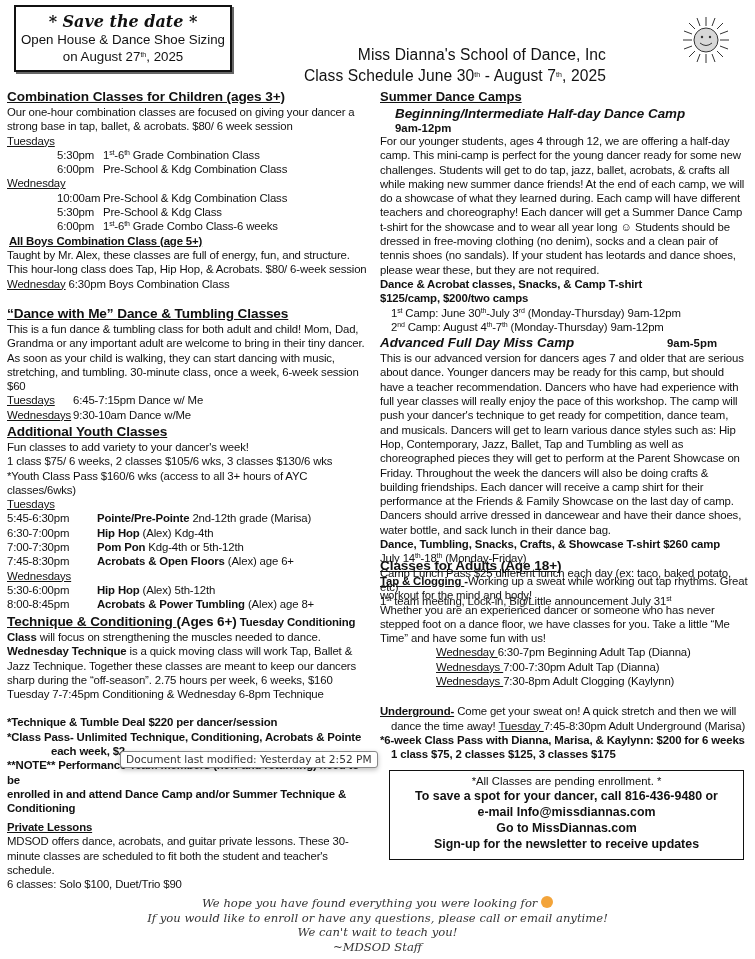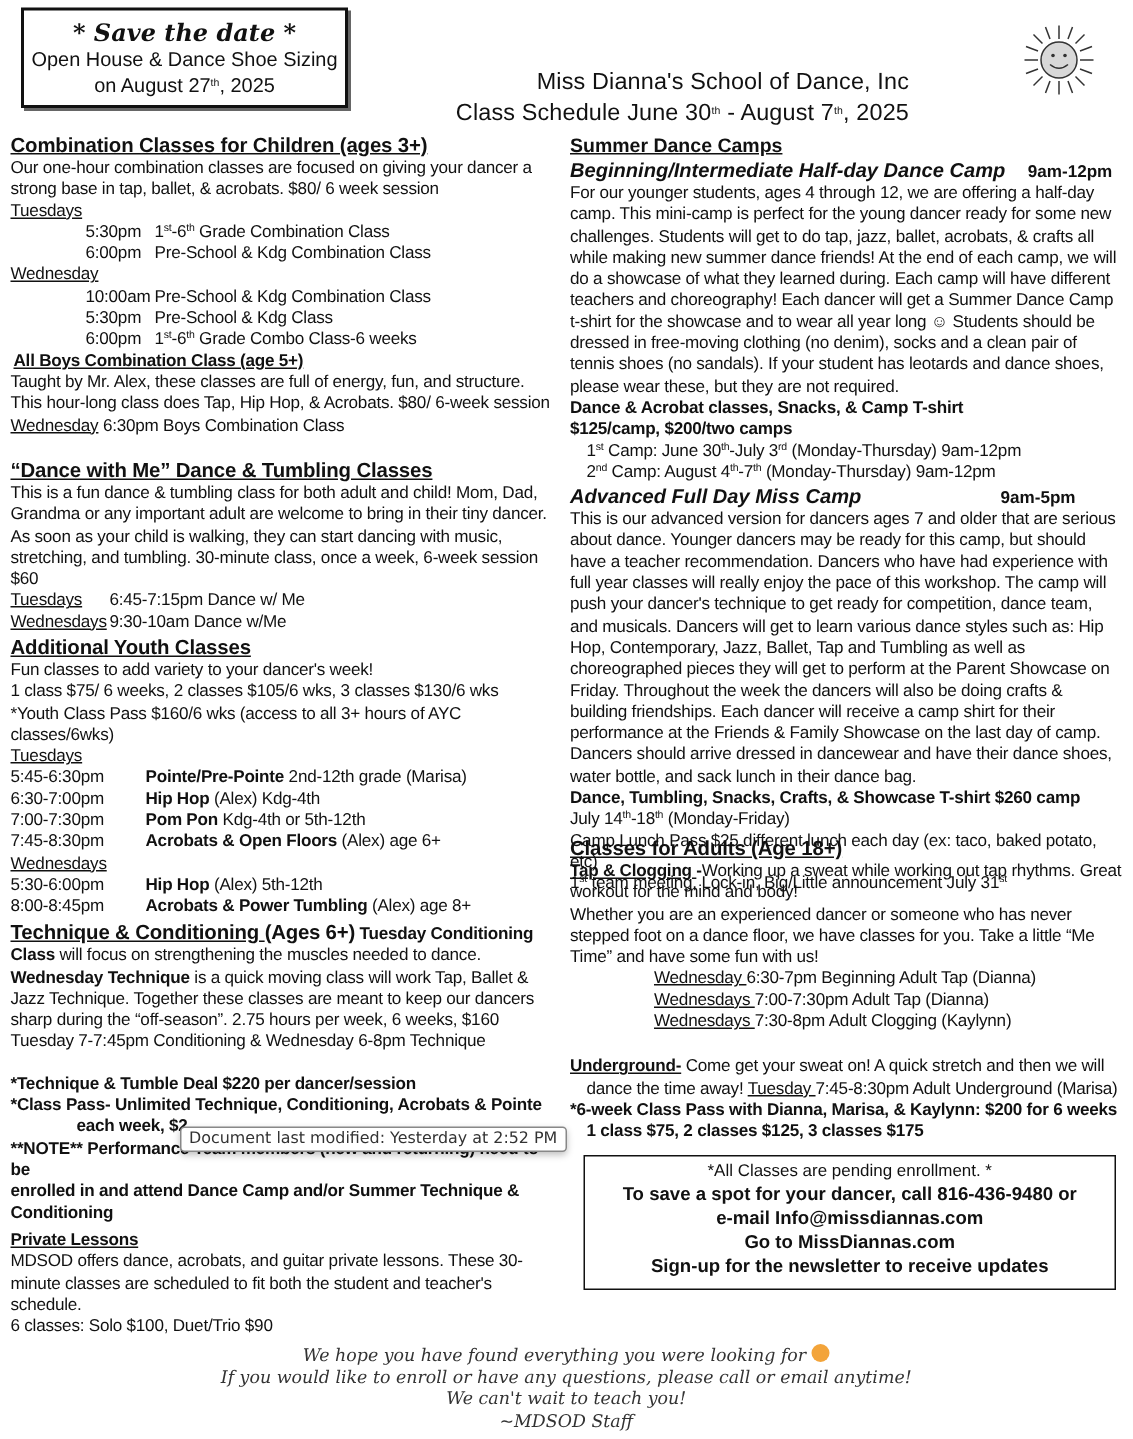--- a/index.html
+++ b/index.html
@@ -123,21 +123,21 @@
 </div>
 
 <div class="abs" style="left:7px; top:820px; width:362px;">
   <div class="txt b u">Private Lessons</div>
   <div class="txt">MDSOD offers dance, acrobats, and guitar private lessons. These 30-minute classes are scheduled to fit both the student and teacher's schedule.</div>
   <div class="txt"> 6 classes: Solo $100, Duet/Trio $90</div>
 </div>
 
 <div class="abs" style="left:380px; top:89px; width:368px;">
   <div class="b u" style="font-size:13px; line-height:16px;">Summer Dance Camps</div>
-  <div style="display:flex; align-items:baseline;">
+  <div style="display:flex; align-items:baseline;flex-direction:column;">
     <span class="b i" style="font-size:13.4px; line-height:17px;">Beginning/Intermediate Half-day Dance Camp</span>
     <span class="b" style="font-size:11.4px; margin-left:15px;">9am-12pm</span>
   </div>
   <div class="txt">For our younger students, ages 4 through 12, we are offering a half-day camp. This mini-camp is perfect for the young dancer ready for some new challenges. Students will get to do tap, jazz, ballet, acrobats, &amp; crafts all while making new summer dance friends! At the end of each camp, we will do a showcase of what they learned during. Each camp will have different teachers and choreography! Each dancer will get a Summer Dance Camp t-shirt for the showcase and to wear all year long ☺ Students should be dressed in free-moving clothing (no denim), socks and a clean pair of tennis shoes (no sandals). If your student has leotards and dance shoes, please wear these, but they are not required.</div>
   <div class="txt b"> Dance &amp; Acrobat classes, Snacks, &amp; Camp T-shirt</div>
   <div class="txt b">$125/camp, $200/two camps</div>
   <div class="txt" style="padding-left:11px;"><span>1</span><sup>st</sup><span> Camp: June 30</span><sup>th</sup><span>-July 3</span><sup>rd</sup><span> (Monday-Thursday) 9am-12pm</span></div>
   <div class="txt" style="padding-left:11px;"><span>2</span><sup>nd</sup><span> Camp: August 4</span><sup>th</sup><span>-7</span><sup>th</sup><span> (Monday-Thursday) 9am-12pm</span></div>
   <div style="display:flex; align-items:baseline;">
     <span class="b i" style="font-size:13.4px; line-height:17px; width:287px; display:inline-block;">Advanced Full Day Miss Camp</span>

